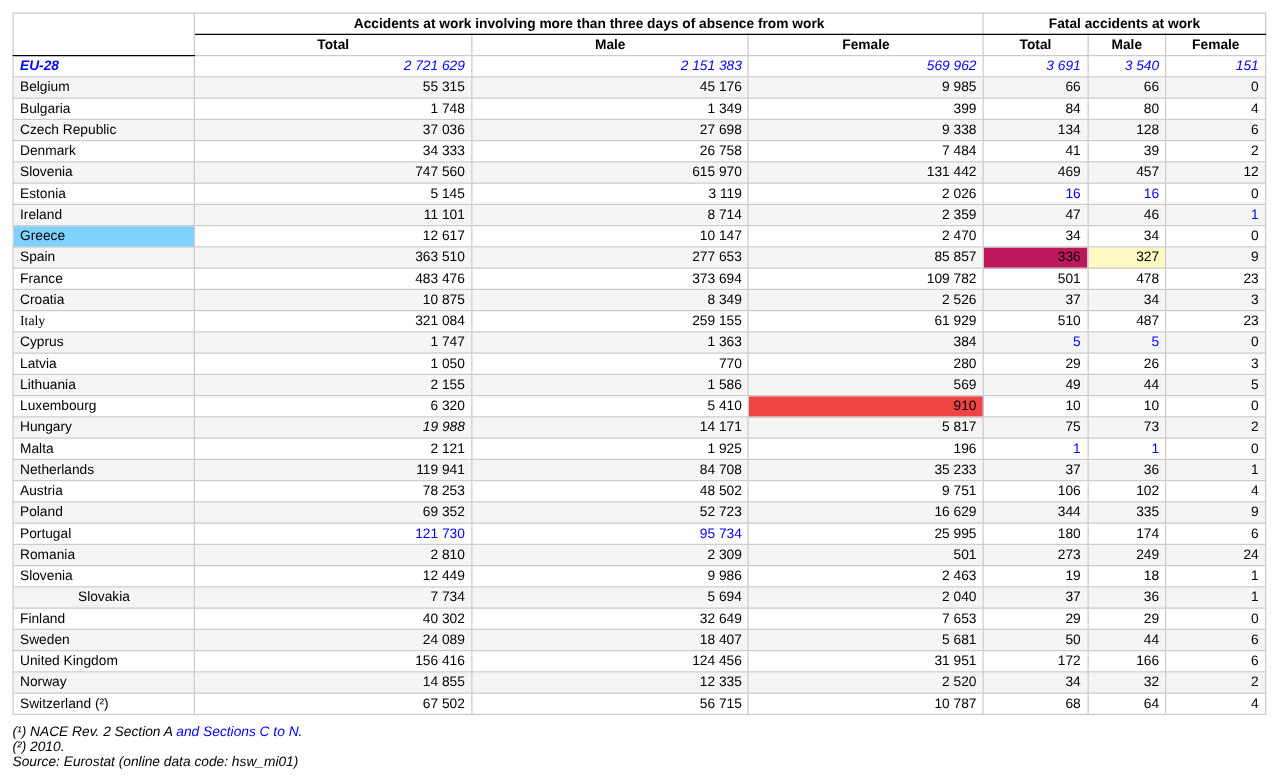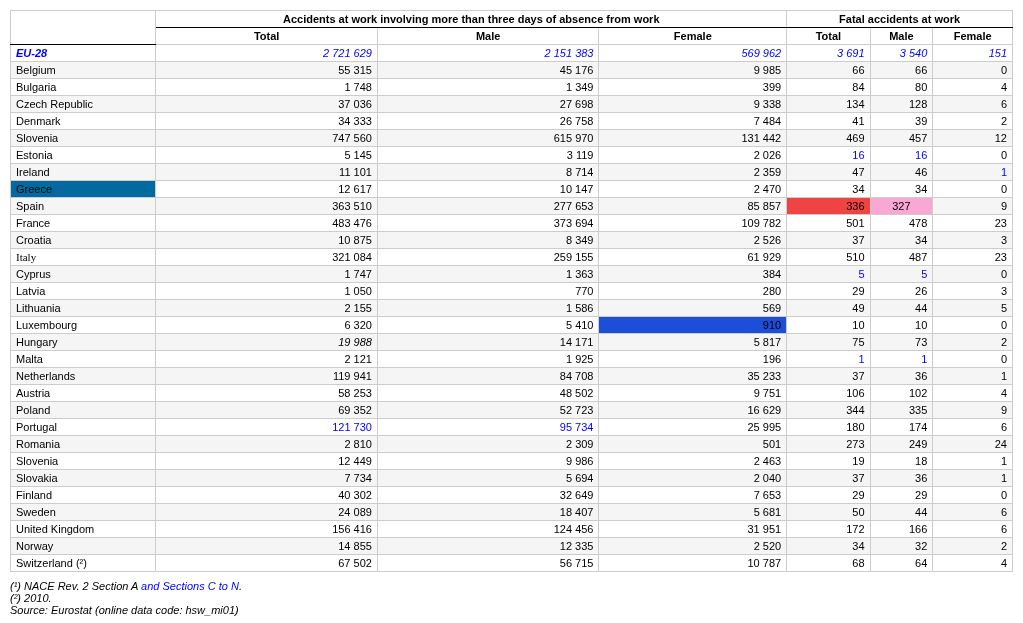--- a/index.html
+++ b/index.html
@@ -157,35 +157,35 @@
         <tr>
           <td class="country-name" style="background-color: rgb(245, 245, 245);">Ireland</td>
           <td style="background-color: rgb(245, 245, 245);">11 101</td>
           <td style="background-color: rgb(245, 245, 245);">8 714</td>
           <td style="background-color: rgb(245, 245, 245);">2 359</td>
           <td style="background-color: rgb(245, 245, 245);">47</td>
           <td style="background-color: rgb(245, 245, 245);">46</td>
           <td style="color: rgb(0, 0, 255); background-color: rgb(245, 245, 245);">1</td>
         </tr>
         <tr>
-          <td class="country-name" style="background-color: #0369a1;">Greece</td>
+          <td class="country-name" style="background-color: #7dd3fc;">Greece</td>
           <td style="background-color: rgb(255, 255, 255);">12 617</td>
           <td style="background-color: rgb(255, 255, 255);">10 147</td>
           <td style="background-color: rgb(255, 255, 255);">2 470</td>
           <td style="background-color: rgb(255, 255, 255);">34</td>
           <td style="background-color: rgb(255, 255, 255);">34</td>
           <td style="background-color: rgb(255, 255, 255);">0</td>
         </tr>
         <tr>
           <td class="country-name" style="background-color: rgb(245, 245, 245);">Spain</td>
           <td style="background-color: rgb(245, 245, 245);">363 510</td>
           <td style="background-color: rgb(245, 245, 245);">277 653</td>
           <td style="background-color: rgb(245, 245, 245);">85 857</td>
-          <td style="background-color: #ef4444; text-align: right;">336</td>
-          <td style="background-color: #f9a8d4; text-align: center;">327</td>
+          <td style="background-color: #be185d; text-align: right;">336</td>
+          <td style="background-color: #fef9c3;">327</td>
           <td style="background-color: rgb(245, 245, 245);">9</td>
         </tr>
         <tr>
           <td class="country-name" style="background-color: rgb(255, 255, 255);">France</td>
           <td style="background-color: rgb(255, 255, 255);">483 476</td>
           <td style="background-color: rgb(255, 255, 255);">373 694</td>
           <td style="background-color: rgb(255, 255, 255);">109 782</td>
           <td style="background-color: rgb(255, 255, 255);">501</td>
           <td style="background-color: rgb(255, 255, 255);">478</td>
           <td style="background-color: rgb(255, 255, 255);">23</td>
@@ -232,21 +232,21 @@
           <td style="background-color: rgb(245, 245, 245);">1 586</td>
           <td style="background-color: rgb(245, 245, 245);">569</td>
           <td style="background-color: rgb(245, 245, 245); padding-left: 33px;">49</td>
           <td style="background-color: rgb(245, 245, 245);">44</td>
           <td style="background-color: rgb(245, 245, 245);">5</td>
         </tr>
         <tr>
           <td class="country-name" style="background-color: rgb(255, 255, 255);">Luxembourg</td>
           <td style="background-color: rgb(255, 255, 255);">6 320</td>
           <td style="background-color: rgb(255, 255, 255);">5 410</td>
-          <td style="background-color: #1d4ed8; margin-left: 13px;">910</td>
+          <td style="background-color: #ef4444; margin-left: 13px;">910</td>
           <td style="background-color: rgb(255, 255, 255);">10</td>
           <td style="background-color: rgb(255, 255, 255);">10</td>
           <td style="background-color: rgb(255, 255, 255);">0</td>
         </tr>
         <tr>
           <td class="country-name" style="background-color: rgb(245, 245, 245);">Hungary</td>
           <td style="background-color: rgb(245, 245, 245); font-style: italic;">19 988</td>
           <td style="background-color: rgb(245, 245, 245);">14 171</td>
           <td style="background-color: rgb(245, 245, 245);">5 817</td>
           <td style="background-color: rgb(245, 245, 245);">75</td>
@@ -266,21 +266,21 @@
           <td class="country-name" style="background-color: rgb(245, 245, 245);">Netherlands</td>
           <td style="background-color: rgb(245, 245, 245);">119 941</td>
           <td style="background-color: rgb(245, 245, 245);">84 708</td>
           <td style="background-color: rgb(245, 245, 245);">35 233</td>
           <td style="background-color: rgb(245, 245, 245);">37</td>
           <td style="background-color: rgb(245, 245, 245);">36</td>
           <td style="background-color: rgb(245, 245, 245);">1</td>
         </tr>
         <tr>
           <td class="country-name" style="background-color: rgb(255, 255, 255);">Austria</td>
-          <td style="background-color: rgb(255, 255, 255);">58 253</td>
+          <td style="background-color: rgb(255, 255, 255);">78 253</td>
           <td style="background-color: rgb(255, 255, 255);">48 502</td>
           <td style="background-color: rgb(255, 255, 255);">9 751</td>
           <td style="background-color: rgb(255, 255, 255);">106</td>
           <td style="background-color: rgb(255, 255, 255);">102</td>
           <td style="background-color: rgb(255, 255, 255);">4</td>
         </tr>
         <tr>
           <td class="country-name" style="background-color: rgb(245, 245, 245);">Poland</td>
           <td style="background-color: rgb(245, 245, 245);">69 352</td>
           <td style="background-color: rgb(245, 245, 245);">52 723</td>
@@ -310,21 +310,21 @@
         <tr>
           <td class="country-name" style="background-color: rgb(255, 255, 255);">Slovenia</td>
           <td style="background-color: rgb(255, 255, 255);">12 449</td>
           <td style="background-color: rgb(255, 255, 255);">9 986</td>
           <td style="background-color: rgb(255, 255, 255);">2 463</td>
           <td style="background-color: rgb(255, 255, 255);">19</td>
           <td style="background-color: rgb(255, 255, 255);">18</td>
           <td style="background-color: rgb(255, 255, 255);">1</td>
         </tr>
         <tr>
-          <td class="country-name" style="background-color: rgb(245, 245, 245);">Slovakia</td>
+          <td class="country-name" style="background-color: rgb(245, 245, 245); text-align: center;">Slovakia</td>
           <td style="background-color: rgb(245, 245, 245);">7 734</td>
           <td style="background-color: rgb(245, 245, 245);">5 694</td>
           <td style="background-color: rgb(245, 245, 245);">2 040</td>
           <td style="background-color: rgb(245, 245, 245);">37</td>
           <td style="background-color: rgb(245, 245, 245);">36</td>
           <td style="background-color: rgb(245, 245, 245);">1</td>
         </tr>
         <tr>
           <td class="country-name" style="background-color: rgb(255, 255, 255);">Finland</td>
           <td style="background-color: rgb(255, 255, 255);">40 302</td>

